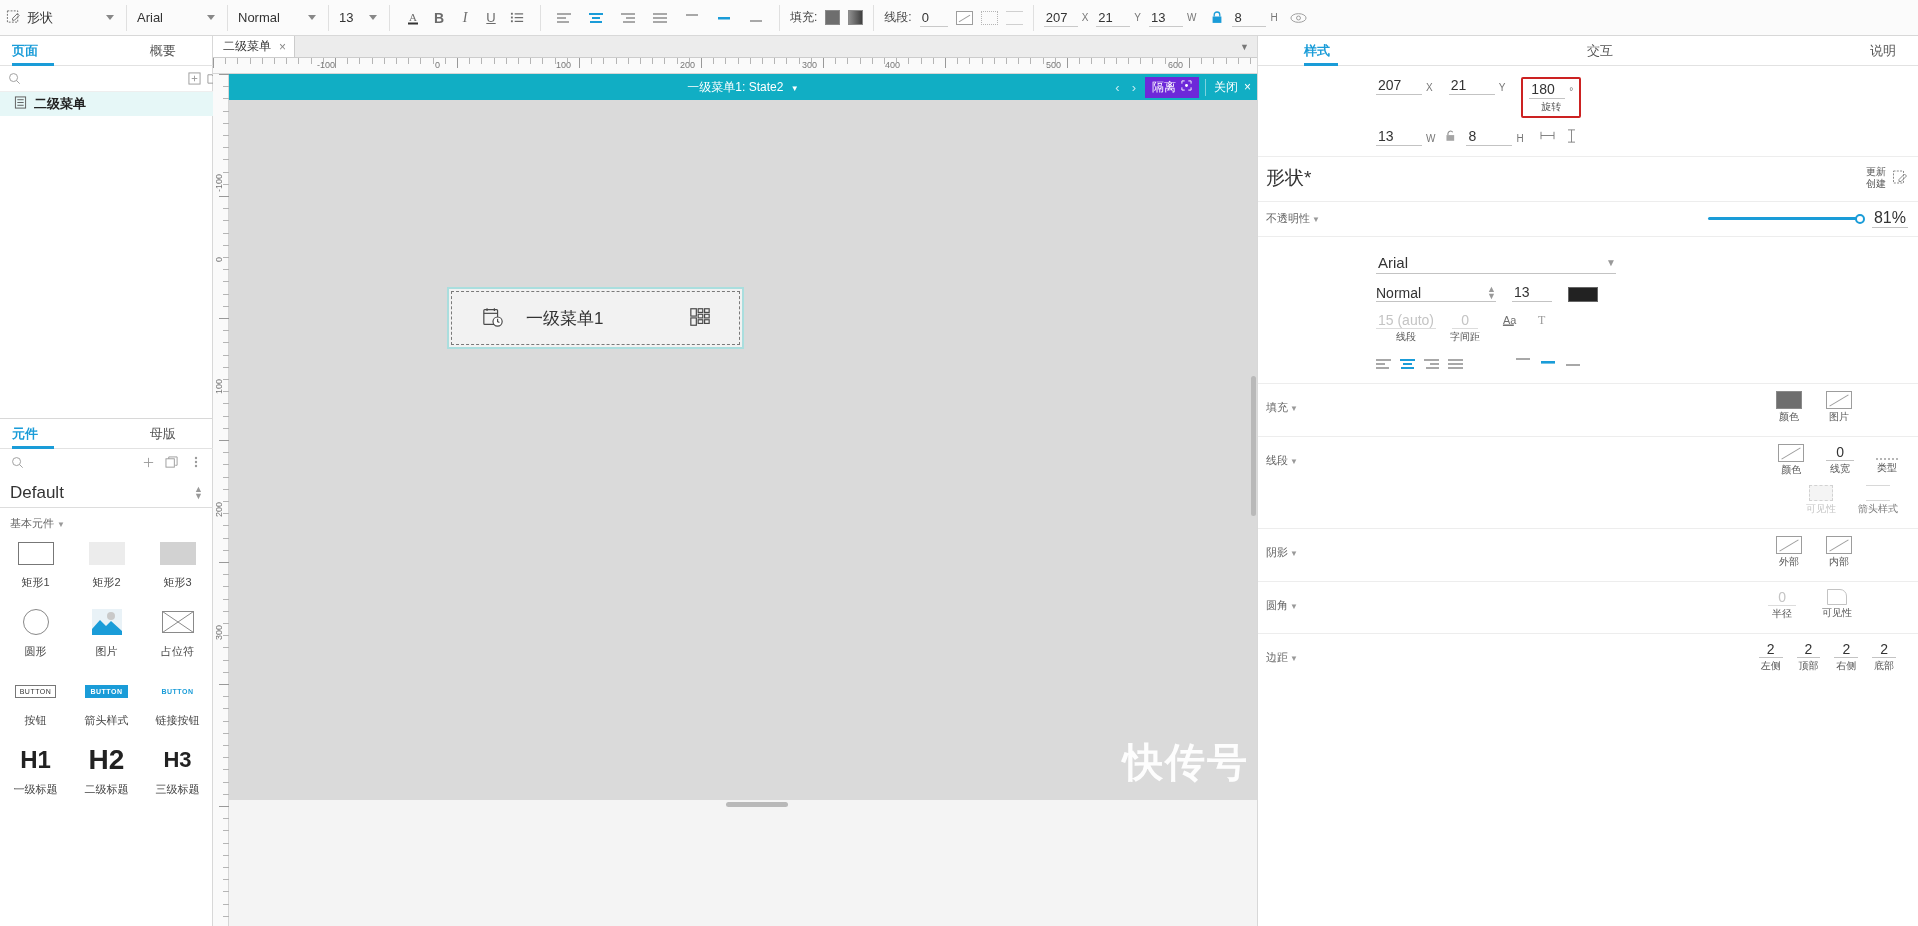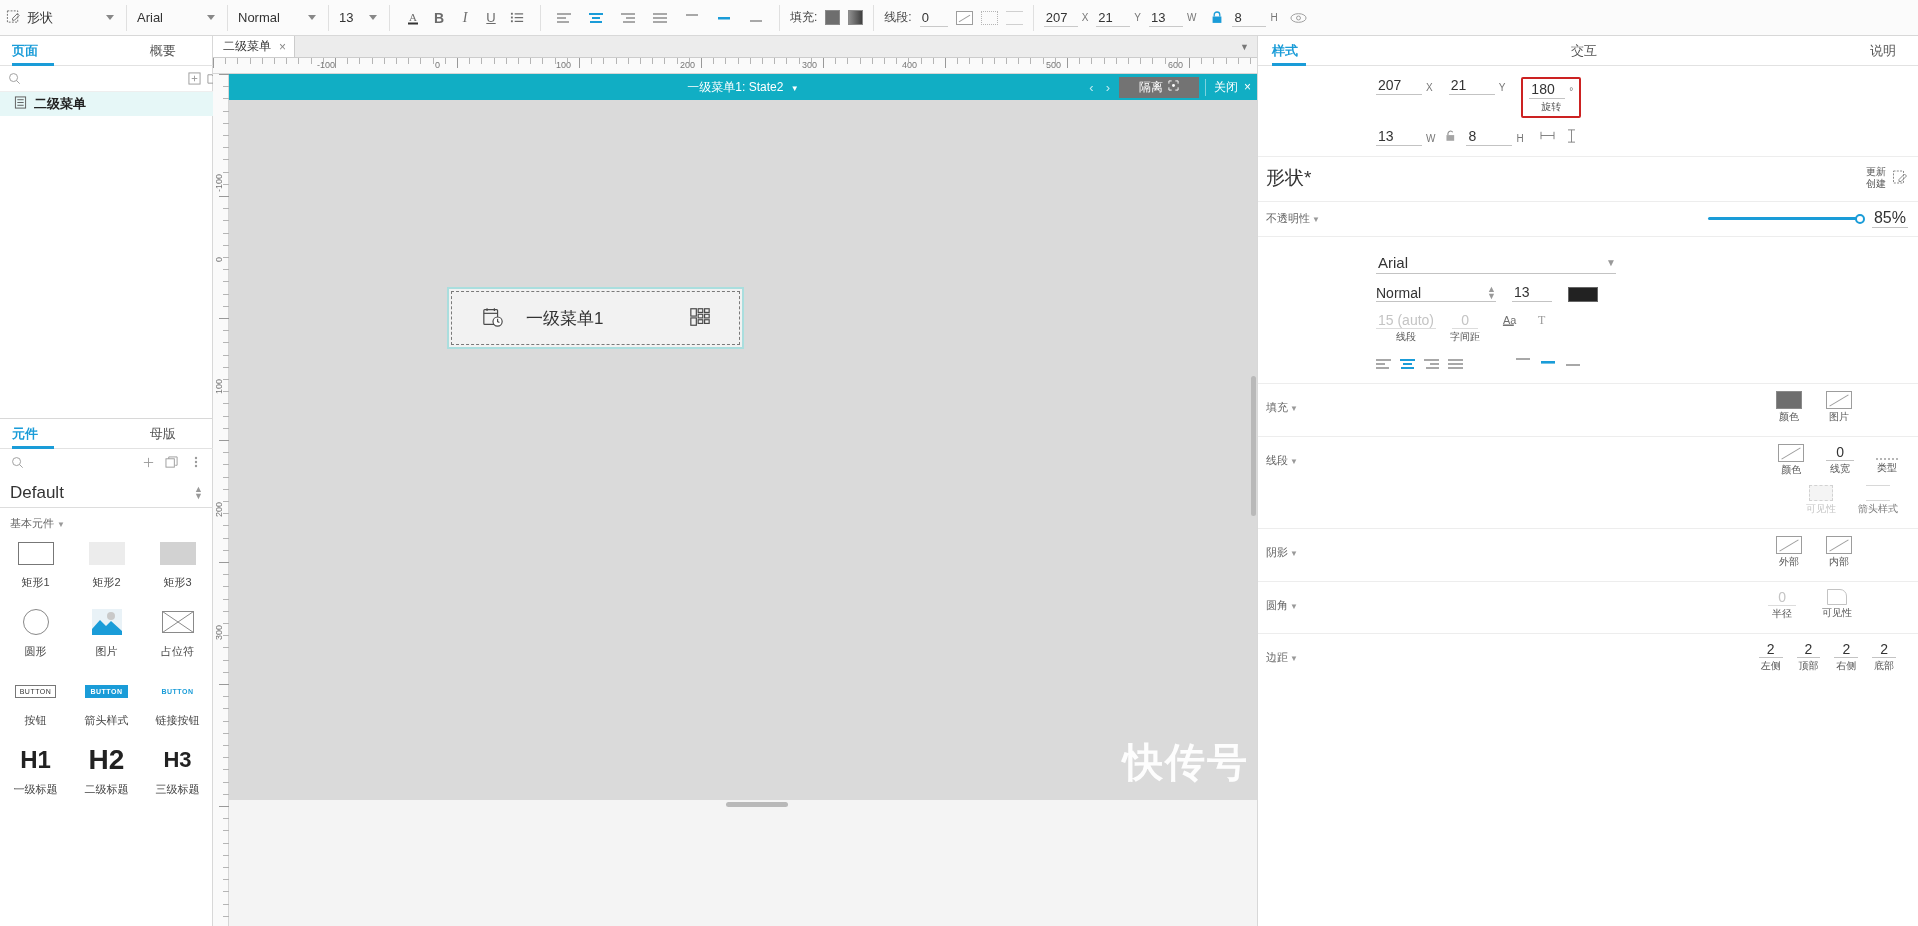--- a/index.html
+++ b/index.html
@@ -92,42 +92,42 @@
   .rtick{position:absolute;top:0;width:1px;height:6px;background:#b5b5b5;}
   .rtickmaj{position:absolute;top:0;width:1px;height:10px;background:#999;}
   .rlab{position:absolute;top:2px;font-size:9px;color:#777;}
   .lrtick{position:absolute;left:10px;width:6px;height:1px;background:#b5b5b5;}
   .lrtickmaj{position:absolute;left:6px;width:10px;height:1px;background:#999;}
   .lrlab{position:absolute;left:1px;font-size:9px;color:#777;writing-mode:vertical-rl;transform:rotate(180deg);}
   #isobar{position:absolute;left:16px;top:38px;width:1028px;height:26px;background:#11aec4;
           display:flex;align-items:center;color:#fff;}
   #isobar .title{position:absolute;left:0;right:0;text-align:center;font-size:12px;}
   #isobar .right{margin-left:auto;display:flex;align-items:center;gap:6px;padding-right:6px;z-index:2;}
-  .iso-btn{background:#737373;padding:2px 20px;font-size:12px;display:flex;align-items:center;gap:5px;}
+  .iso-btn{background:#6d28d9;padding:2px 7px;font-size:12px;display:flex;align-items:center;gap:5px;}
   .iso-close{display:flex;align-items:center;gap:6px;font-size:12px;padding-left:8px;border-left:1px solid rgba(255,255,255,.45);}
   .navarrow{opacity:.75;font-size:13px;padding:0 3px;}
   #canvas{position:absolute;left:16px;top:64px;width:1028px;height:700px;background:#dadada;}
   #widget{
     position:absolute; left:218px; top:187px; width:297px; height:62px;
     background:#f2f2f2; border:2px solid #aadede; outline:none;
   }
   #widget .inner{position:absolute;inset:2px;border:1px dashed #7a7a7a;display:flex;align-items:center;}
   #widget .ic-left{margin-left:30px;color:#4a4a4a;}
   #widget .lbl{margin-left:22px;font-size:17px;color:#333;}
   #widget .ic-right{margin-left:auto;margin-right:28px;color:#4a4a4a;}
   #hscroll{position:absolute;left:16px;top:764px;width:1028px;height:8px;}
   #hscroll .thumb{position:absolute;left:497px;top:2px;width:62px;height:5px;background:#b9b9b9;border-radius:3px;}
   #vscroll{position:absolute;right:0;top:340px;width:8px;height:140px;}
   #vscroll .thumb{position:absolute;left:2px;top:0;width:5px;height:140px;background:#b9b9b9;border-radius:3px;}
   #watermark{position:absolute;right:8px;bottom:10px;font-size:40px;color:#fff;font-weight:bold;opacity:.95;
              letter-spacing:2px;}
   
   #rightpanel{position:absolute;left:1257px;top:36px;width:661px;height:890px;background:#fff;border-left:1px solid #d8d8d8;}
   #rtabs{display:flex;height:30px;border-bottom:1px solid #e2e2e2;}
-  #rtabs .rt{flex:1;display:flex;align-items:center;justify-content:center;font-size:13px;color:#555;position:relative;}
+  #rtabs .rt{flex:1;display:flex;align-items:center;justify-content:center;font-size:13px;color:#555;position:relative;margin-left:32px;}
   #rtabs .rt.active{color:#1a9cd8;font-weight:bold;}
   #rtabs .rt.active::after{content:"";position:absolute;left:14px;width:34px;bottom:-1px;height:3px;background:#1a9cd8;}
   #rtabs .rt.first{justify-content:flex-start;padding-left:14px;}
   #rtabs .rt.last{justify-content:flex-end;padding-right:22px;}
   .shapename{height:34px;display:flex;align-items:center;padding-left:8px;font-size:17px;color:#b9b9b9;border-bottom:1px solid #eee;}
   .sect{border-bottom:1px solid #ededed;padding:7px 10px 8px 8px;position:relative;}
   .sect .hd{font-size:11px;color:#666;}
   .sect .hd .tri{font-size:8px;color:#999;margin-left:2px;}
   .row{display:flex;align-items:center;}
   .fld{display:flex;align-items:flex-end;gap:4px;}
@@ -530,21 +530,21 @@
       <span style="font-size:9px;">▼</span>
     </div>
   </div>
 
   <div id="rulertop">
     <div class="rlab" style="left:104px;">-100</div>
     <div class="rlab" style="left:222px;">0</div>
     <div class="rlab" style="left:343px;">100</div>
     <div class="rlab" style="left:467px;">200</div>
     <div class="rlab" style="left:589px;">300</div>
-    <div class="rlab" style="left:689px;">400</div>
+    <div class="rlab" style="left:672px;">400</div>
     <div class="rlab" style="left:833px;">500</div>
     <div class="rlab" style="left:955px;">600</div>
     <div id="htickholder">
         <div class="rtickmaj" style="left: 0px;"></div>
         <div class="rtick" style="left: 12.2px;"></div>
         <div class="rtick" style="left: 24.4px;"></div>
         <div class="rtick" style="left: 36.6px;"></div>
         <div class="rtick" style="left: 48.8px;"></div>
         <div class="rtick" style="left: 61px;"></div>
         <div class="rtick" style="left: 73.2px;"></div>
@@ -860,21 +860,21 @@
   <div class="sect">
     <div class="row">
       <span class="hd">
         <span>不透明性</span><span class="tri">▼</span>
       </span>
       <span style="margin-left:auto;display:flex;align-items:center;gap:12px;">
         <span class="slider">
           <span class="track"></span>
           <span class="knob"></span>
         </span>
-        <span style="font-size:16px;color:#333;border-bottom:1px solid #c3c3c3;padding:0 2px;">85%</span>
+        <span style="font-size:16px;color:#333;border-bottom:1px solid #c3c3c3;padding:0 2px;">81%</span>
       </span>
     </div>
   </div>
 
   <div class="sect" style="padding-bottom:12px;">
 
     <div class="row" style="margin-top:8px;padding-left:110px;">
       <div class="fontsel">
         <span class="t">Arial</span>
         <span class="c">▼</span>

